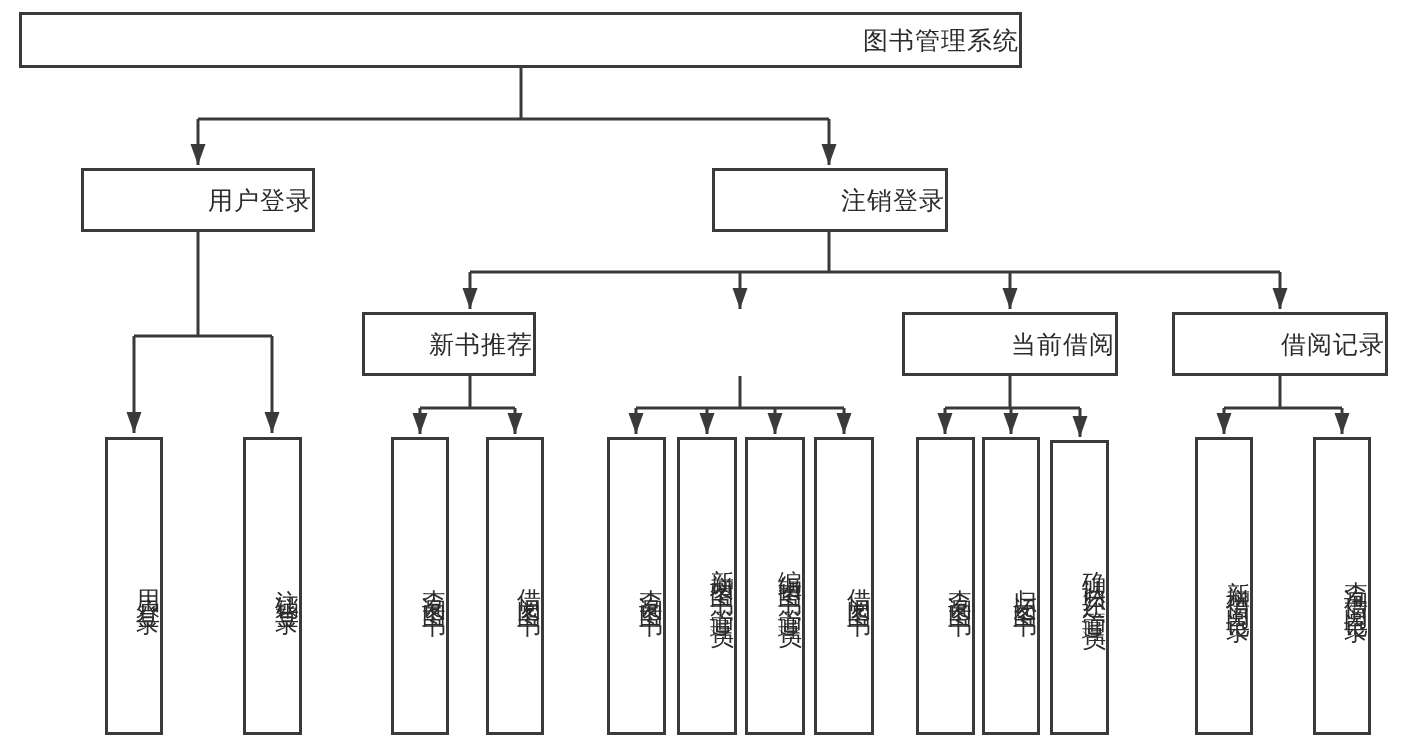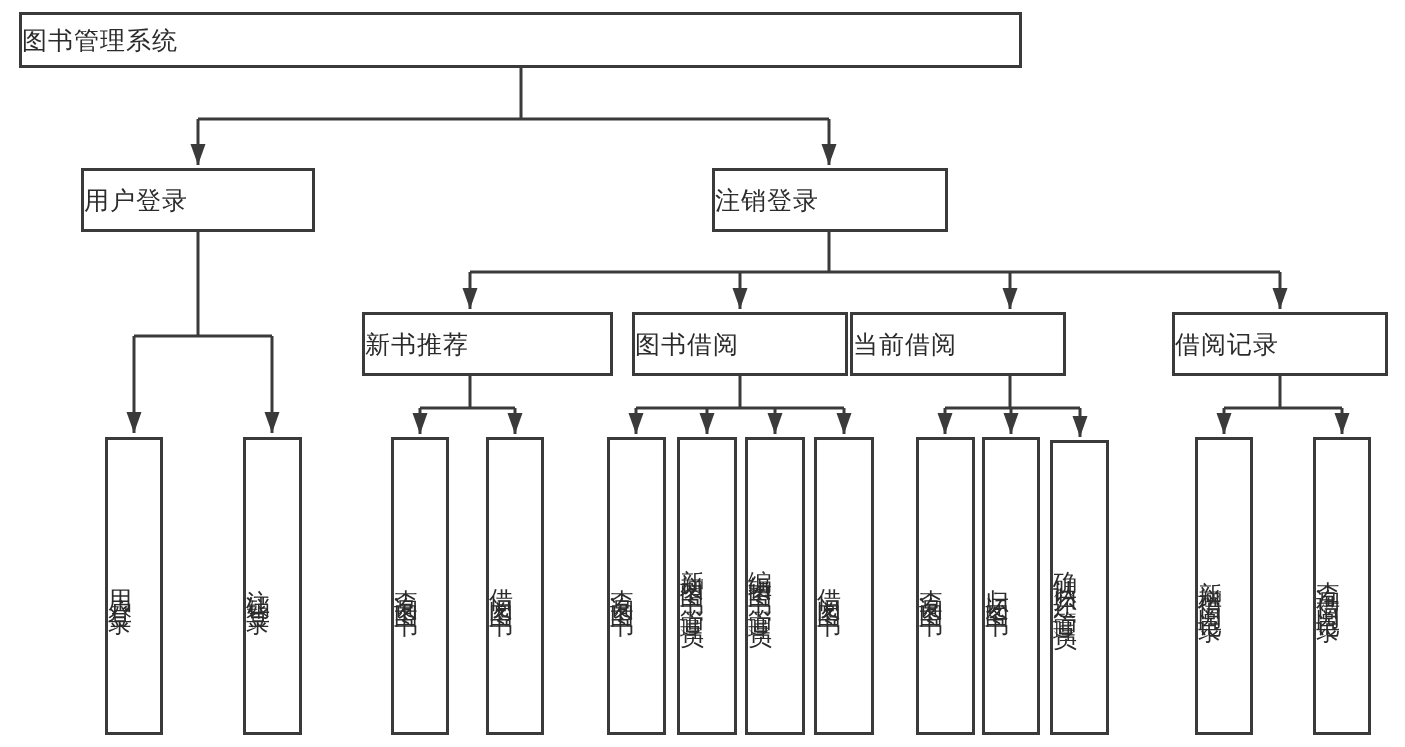--- a/index.html
+++ b/index.html
@@ -17,21 +17,21 @@
     background:var(--background);
     font-family:"Liberation Sans","DejaVu Sans",sans-serif;
     overflow:hidden;
   }
   .connectors{position:absolute;left:0;top:0;z-index:1;}
   .box{
     position:absolute;
     box-sizing:border-box;
     border:3px solid var(--box-border);
     background:var(--background);
-    display:flex;align-items:center;justify-content:flex-start;
+    display:flex;align-items:center;justify-content:flex-end;
     z-index:2;
     color:var(--text);
   }
   .hlabel{
     font-size:25px;
     letter-spacing:1px;
     color:var(--text);
     white-space:nowrap;
   }
   .vlabel{
@@ -105,27 +105,24 @@
     <span class="hlabel">图书管理系统</span>
   </div>
 
   <div class="box" style="left:81px;top:168px;width:234px;height:64px">
     <span class="hlabel">用户登录</span>
   </div>
   <div class="box" style="left:712px;top:168px;width:236px;height:64px">
     <span class="hlabel">注销登录</span>
   </div>
 
-  <div class="box" style="left:362px;top:312px;width:251px;height:64px">
+  <div class="box" style="left:362px;top:312px;width:174px;height:64px">
     <span class="hlabel">新书推荐</span>
   </div>
-  <div class="box" style="left:632px;top:312px;width:216px;height:64px">
-    <span class="hlabel">图书借阅</span>
-  </div>
-  <div class="box" style="left:850px;top:312px;width:216px;height:64px">
+  <div class="box" style="left:902px;top:312px;width:216px;height:64px">
     <span class="hlabel">当前借阅</span>
   </div>
   <div class="box" style="left:1172px;top:312px;width:216px;height:64px">
     <span class="hlabel">借阅记录</span>
   </div>
 
   <div class="box" style="left:105px;top:437px;width:58px;height:298px">
     <span class="vlabel">用户登录</span>
   </div>
   <div class="box" style="left:243px;top:437px;width:59px;height:298px">

